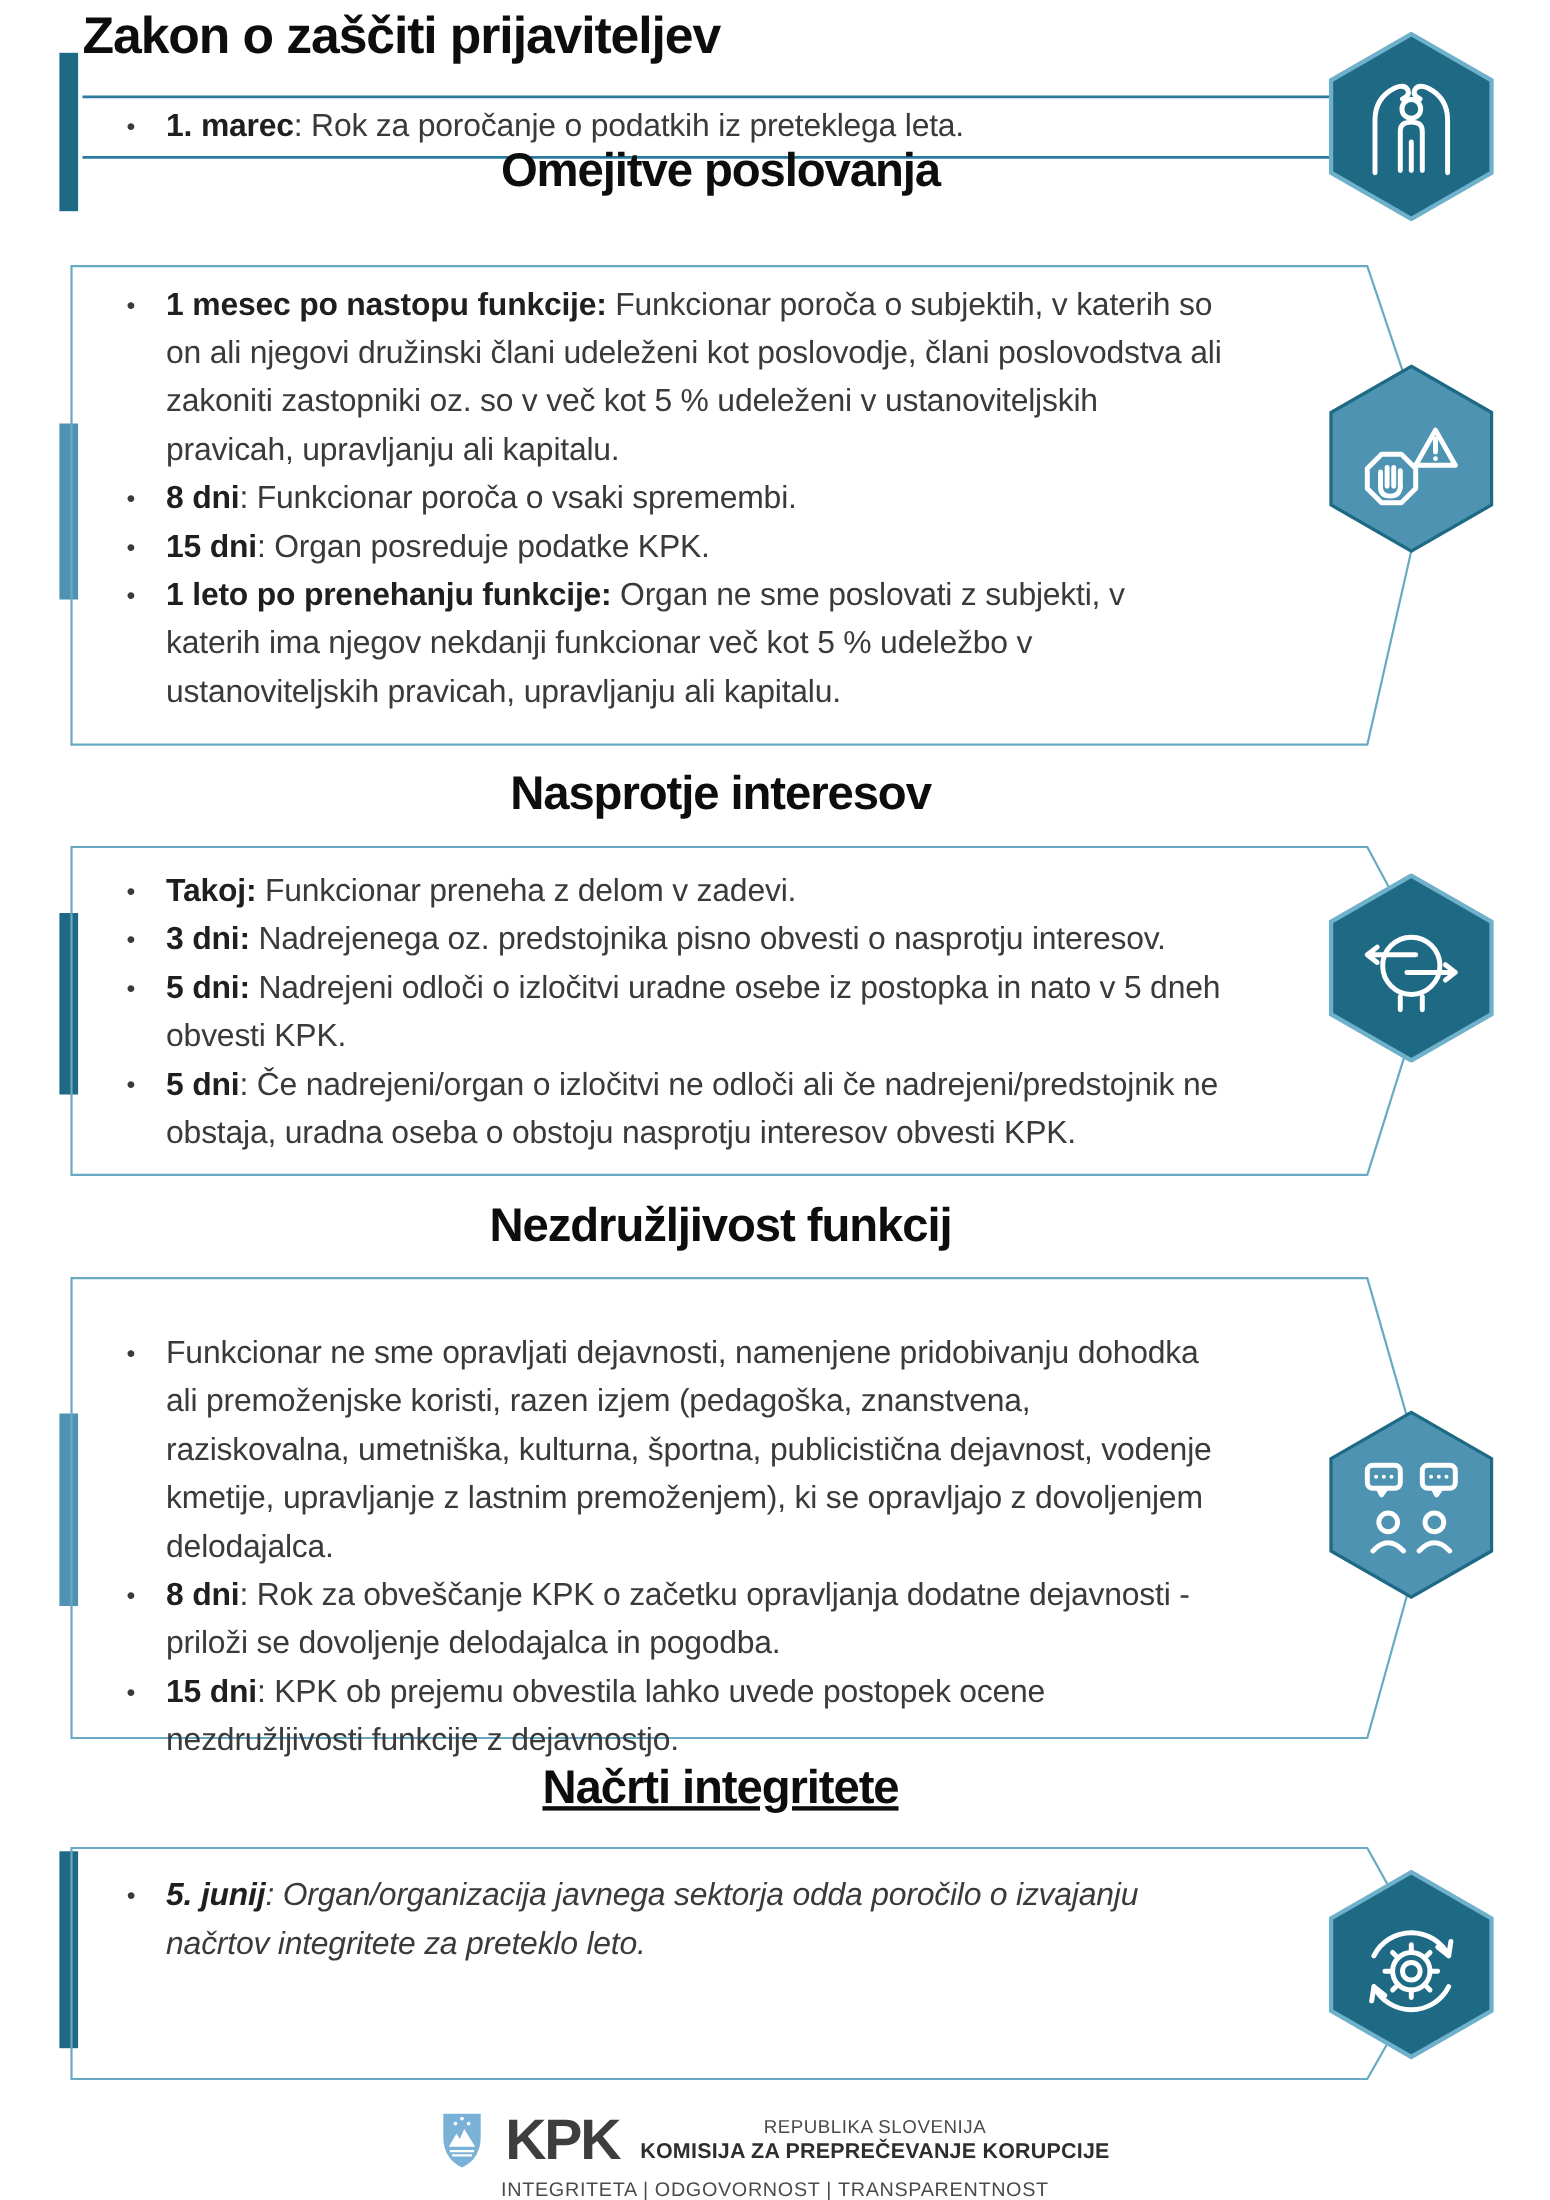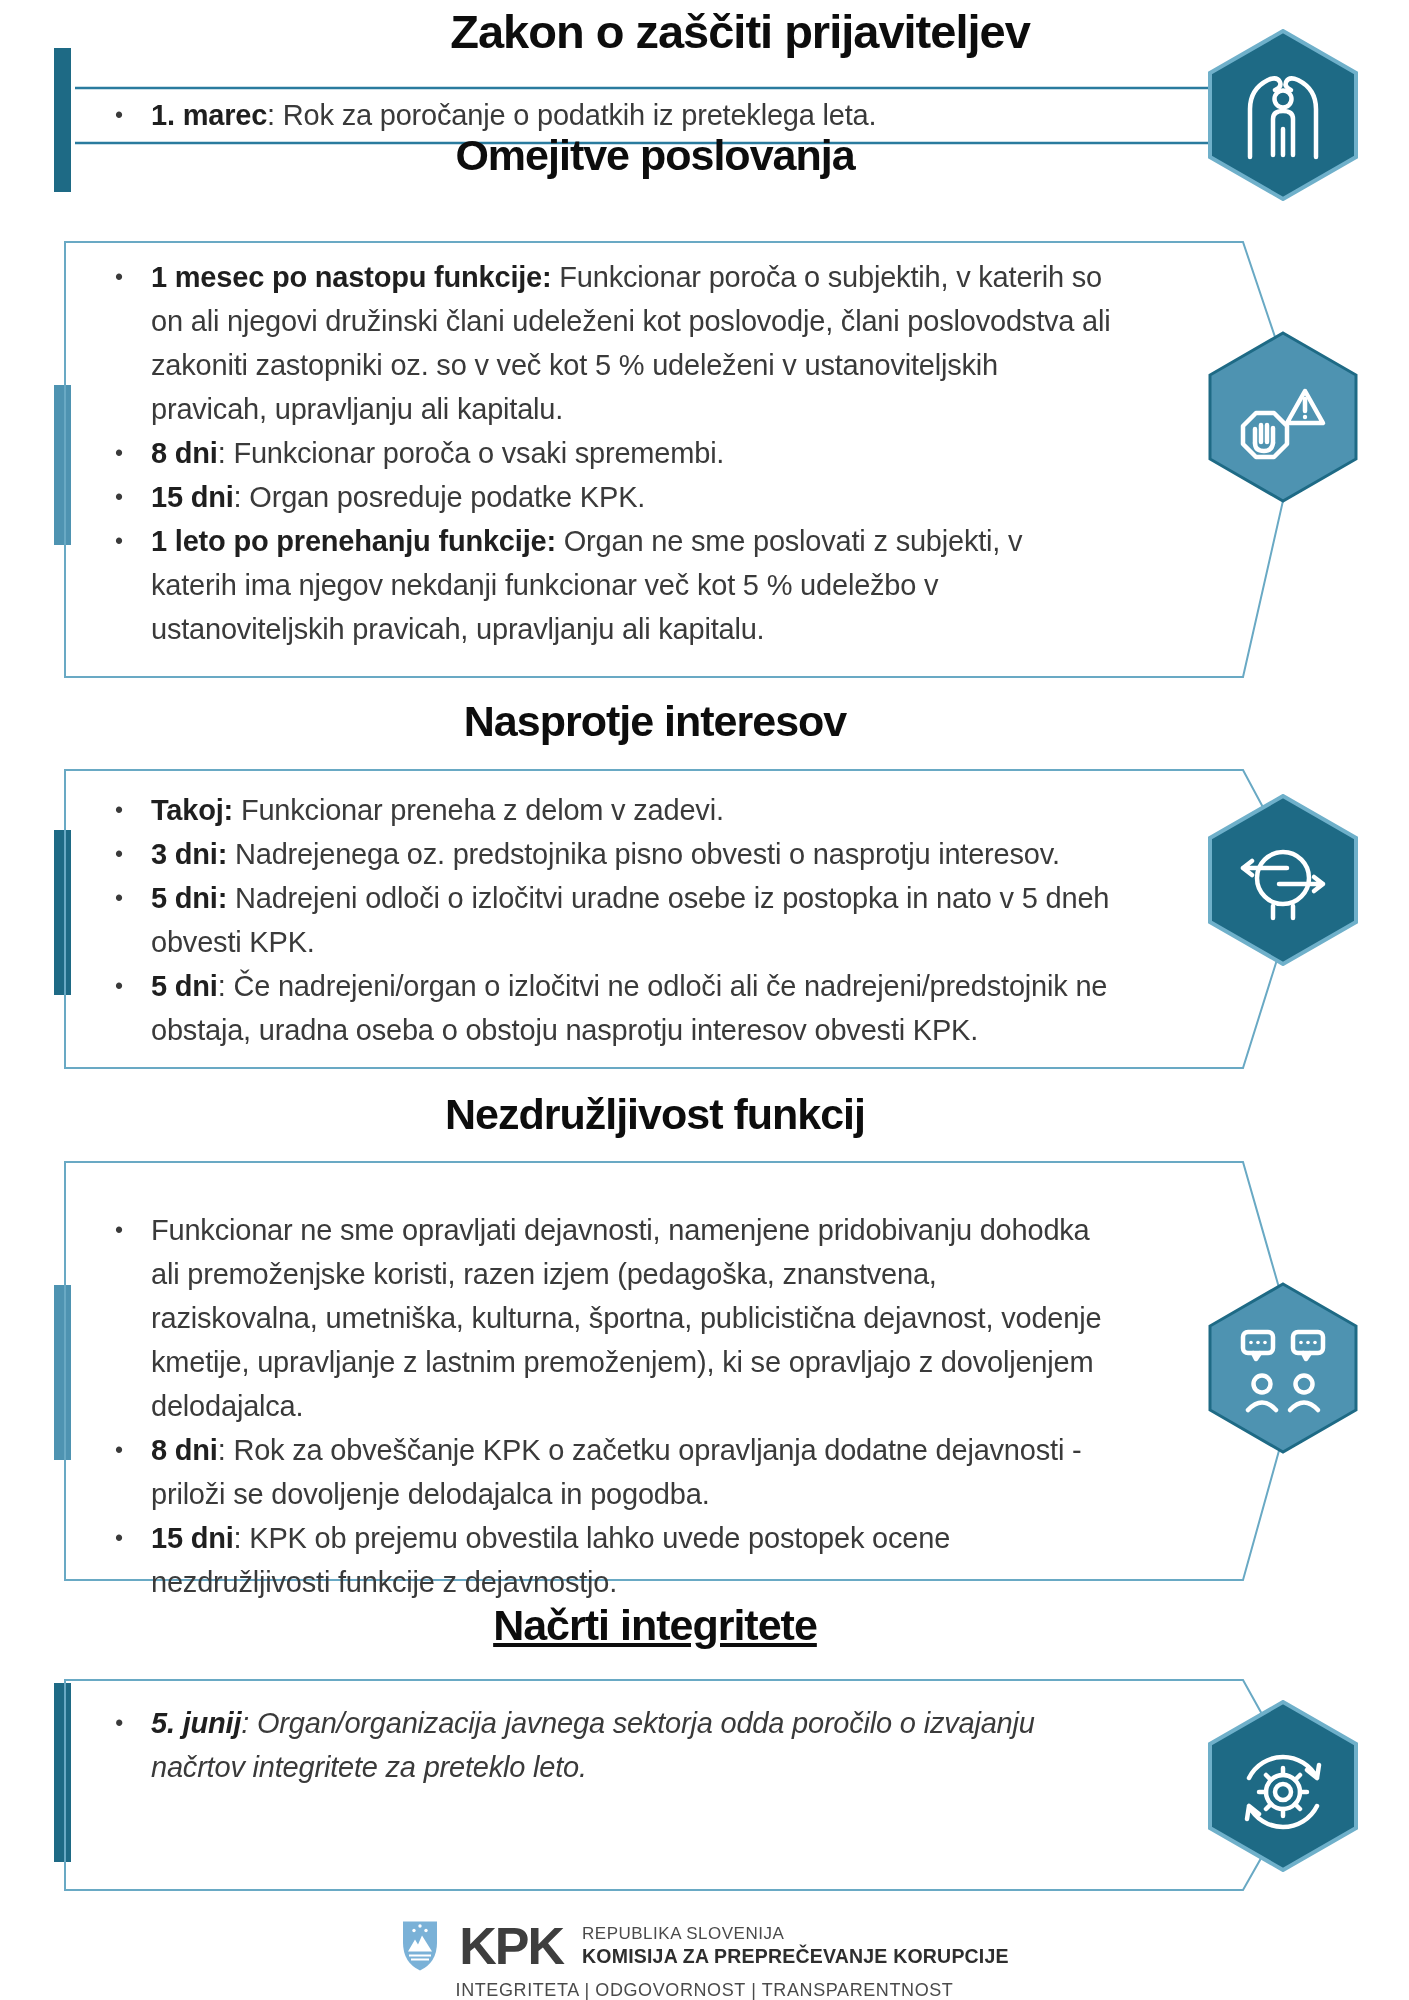--- a/index.html
+++ b/index.html
@@ -8,41 +8,41 @@
     --footer-blue:#7ab1d7; --footer-text:#4a4a4a;
   }
   html,body{margin:0;padding:0;background:#ffffff;}
   .canvas{position:relative;width:1409px;height:2000px;background:#fff;overflow:hidden;
           font-family:"Liberation Sans","DejaVu Sans",sans-serif;color:var(--text);}
   .bg{position:absolute;left:0;top:0;z-index:0;}
   .box{fill:none;stroke:var(--box-border);stroke-width:2;}
   .box1{stroke:var(--box1-border);stroke-width:2.5;}
   .bar-dark{fill:var(--dark-teal);}
   .bar-light{fill:var(--light-teal);}
-  .page-title{position:absolute;left:75px;top:4px;width:1330px;text-align:center;z-index:2;
+  .page-title{position:absolute;left:75px;top:4px;width:1330px;z-index:2;
     font-size:47px;font-weight:bold;letter-spacing:-1px;color:var(--heading);}
   .sec-title{position:absolute;left:65px;width:1180px;text-align:center;z-index:2;
     font-size:43px;font-weight:bold;letter-spacing:-1px;color:var(--heading);}
   .t-omejitve{top:131px;} .t-nasprotje{top:697px;} .t-nezdruz{top:1090px;} .t-nacrti{top:1601px;text-decoration:underline;}
   ul.bullets{position:absolute;left:105px;width:1006px;margin:0;padding:0;list-style:none;z-index:2;
     font-size:29px;line-height:44px;letter-spacing:-0.2px;}
   ul.bullets li{position:relative;padding-left:46px;}
   ul.bullets li::before{content:"•";position:absolute;left:10px;top:0;font-size:23px;color:var(--text);}
   ul.bullets .lead{font-weight:bold;color:var(--lead);}
   .ul-intro{top:93px;} .ul-s0{top:255px;} .ul-s1{top:788px;} .ul-s2{top:1208px;} .ul-s3{top:1701px;font-style:italic;}
   .hex{position:absolute;left:1208px;z-index:3;}
   .hx-intro{top:29px;} .hx-s0{top:331px;} .hx-s1{top:794px;} .hx-s2{top:1282px;} .hx-s3{top:1700px;}
   .hex-dark{fill:var(--dark-teal);stroke:var(--hex-stroke-on-dark);stroke-width:4;}
   .hex-light{fill:var(--light-teal);stroke:var(--dark-teal);stroke-width:3;}
   .ic{stroke:#ffffff;stroke-width:4.5;fill:none;stroke-linecap:round;stroke-linejoin:round;}
   .icf{fill:#ffffff;stroke:none;}
   .footer{position:absolute;left:0;top:1918px;width:1409px;z-index:2;}
   .f-row{display:flex;justify-content:center;align-items:center;gap:19px;height:56px;}
   .kpk{font-size:52px;font-weight:bold;letter-spacing:-2px;color:#3e3e3e;line-height:1;}
-  .f-org{text-align:left;line-height:1.25;}
+  .f-org{text-align:center;line-height:1.25;}
   .f-line1{font-size:17px;color:var(--footer-text);letter-spacing:0.5px;}
   .f-line2{font-size:19.5px;font-weight:bold;color:#2e2e2e;letter-spacing:0.2px;}
   .f-tag{margin-top:6px;text-align:center;font-size:18px;color:var(--footer-text);letter-spacing:0.6px;}
 </style>
 </head>
 <body>
 
 <div class="canvas">
 
   <svg class="bg" width="1409" height="2000" viewBox="0 0 1409 2000">

